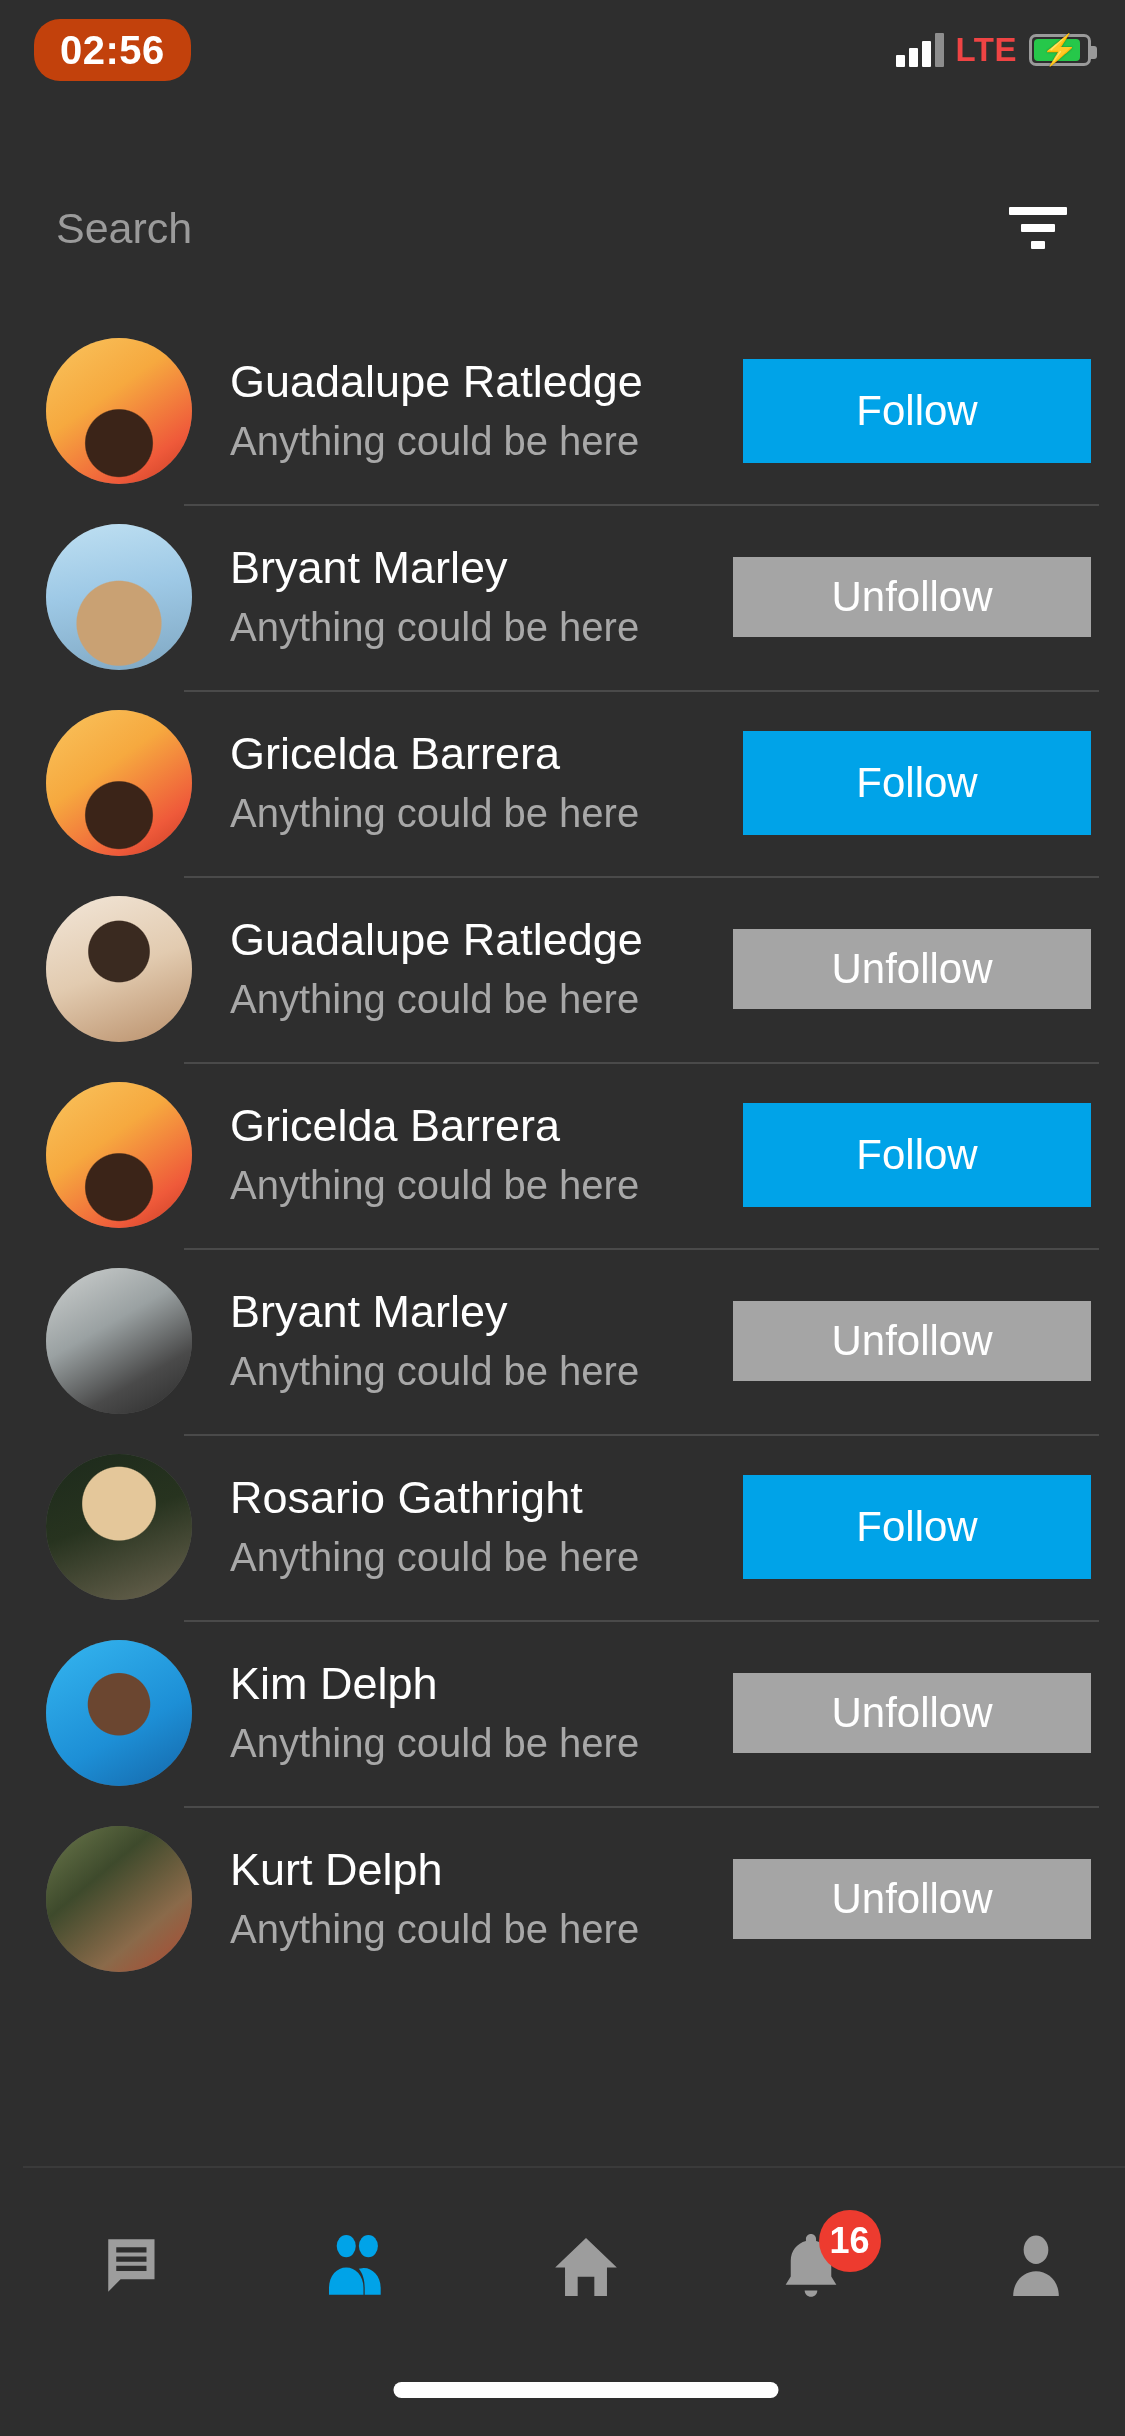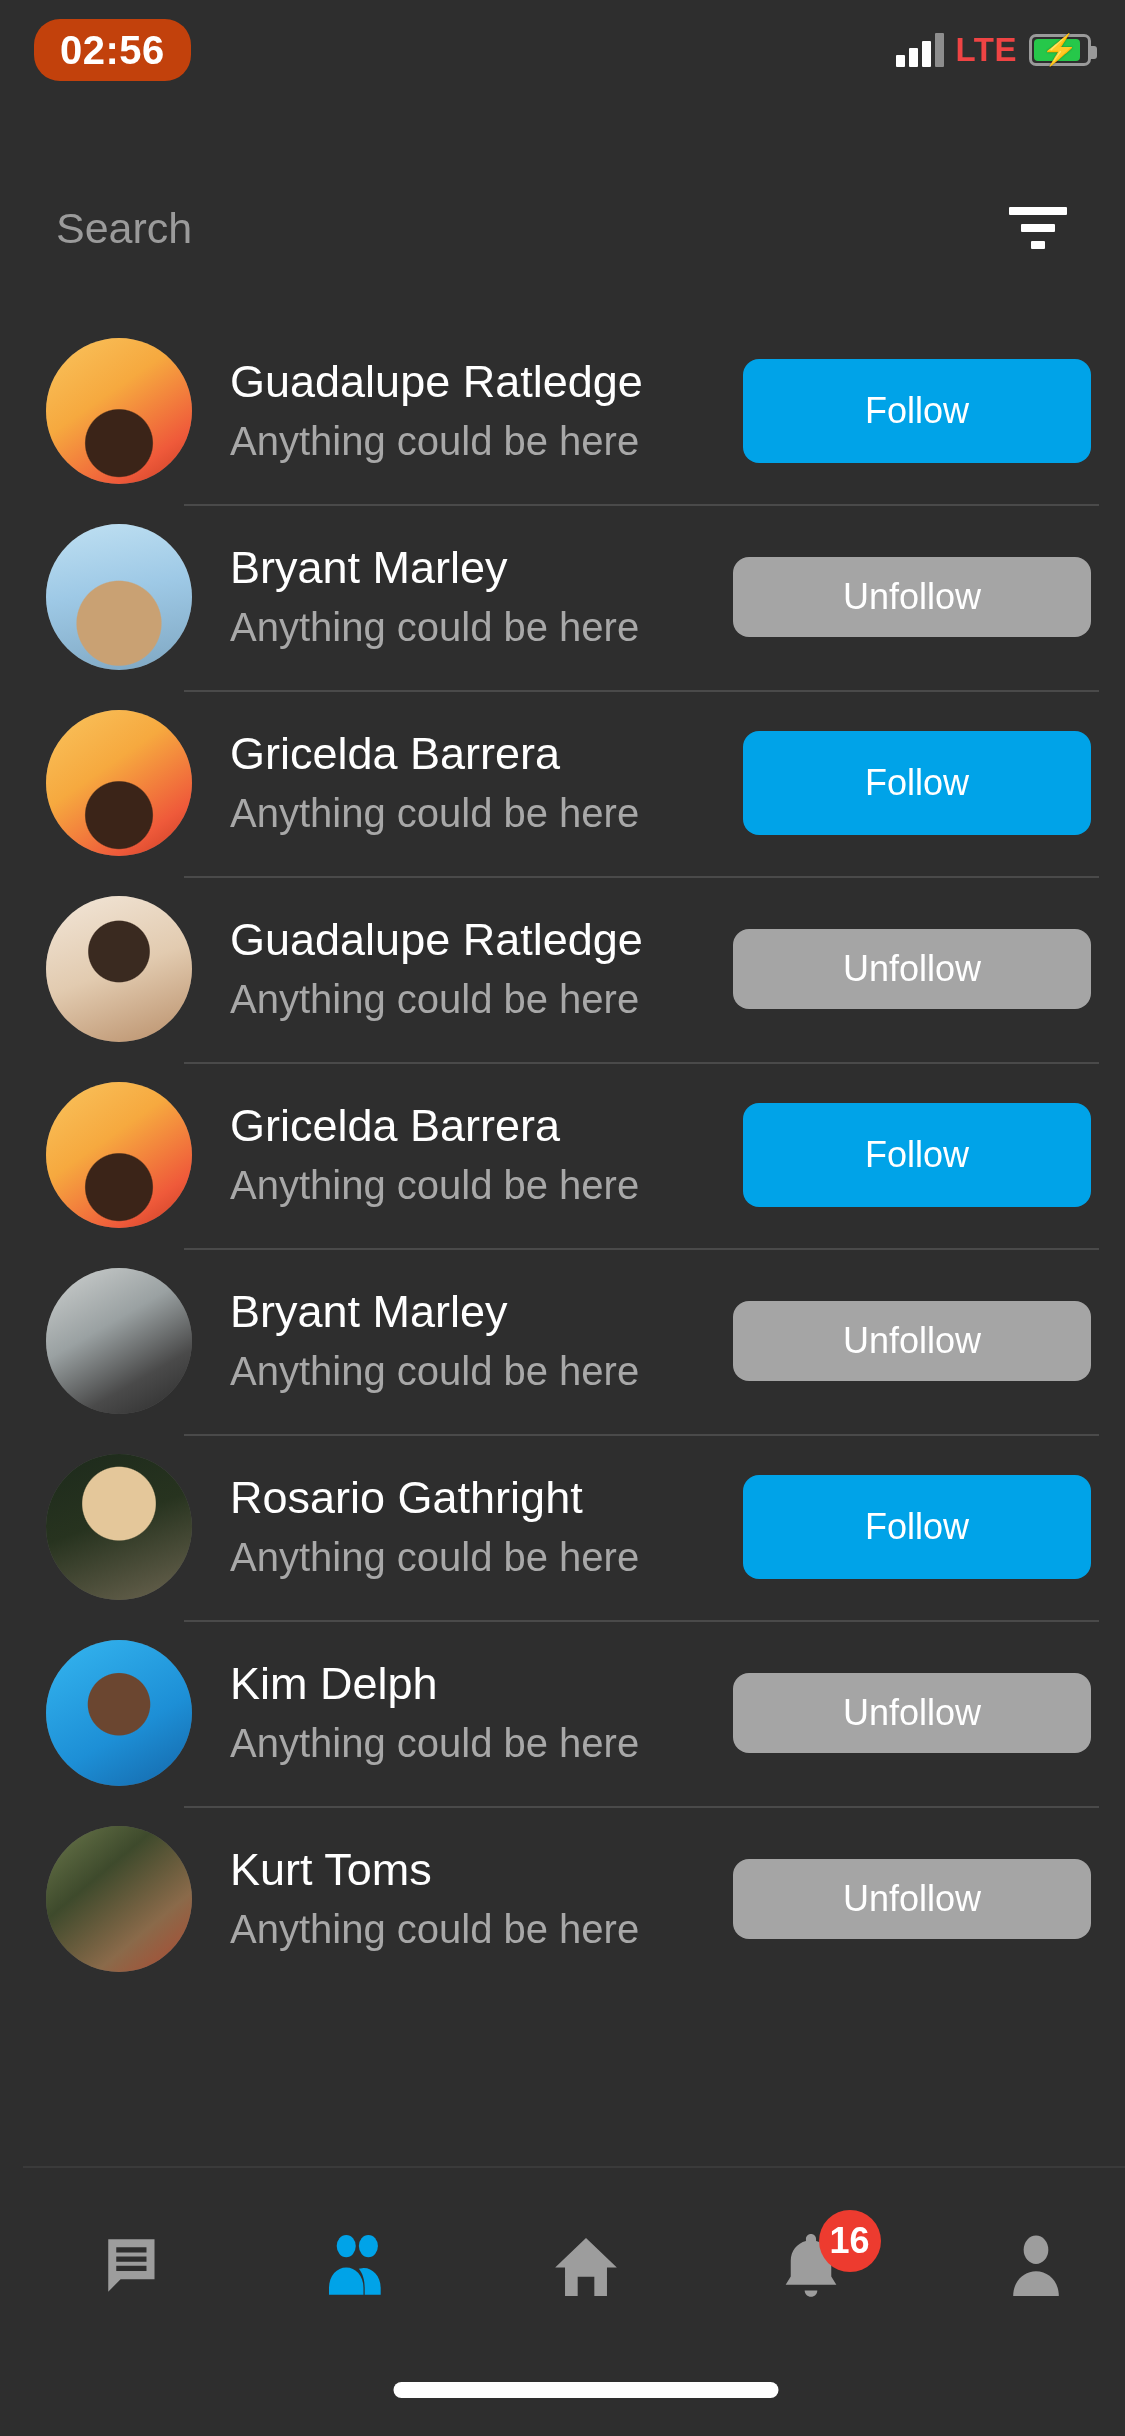--- a/index.html
+++ b/index.html
@@ -73,23 +73,23 @@
   }
   .avatar {
     width:146px; height:146px; border-radius:50%; flex:0 0 146px;
     overflow:hidden; position:relative; background:#555;
   }
   .avatar .av-art{ position:absolute; inset:0; }
   .meta { flex:1; padding-left:38px; min-width:0; }
   .uname { color:#ffffff; font-size:45px; line-height:1.22; white-space:nowrap; }
   .usub  { color:#a8a8a8; font-size:40px; line-height:1.3; margin-top:6px; white-space:nowrap; }
   .act-btn{
-    flex:0 0 auto; border:none; border-radius:16px;
+    flex:0 0 auto; border:none; border-radius:0;
     font-family:"Liberation Sans", sans-serif;
-    font-size:36px; color:#ffffff; cursor:pointer;
+    font-size:42px; color:#ffffff; cursor:pointer;
     display:flex; align-items:center; justify-content:center;
   }
   .act-btn.follow  { background:#00A3E8; width:348px; height:104px; }
   .act-btn.unfollow{ background:#A5A5A5; width:358px; height:80px;margin-left:18px; }
 
   
   .tabbar{
     position:absolute; left:0; bottom:0; width:1125px; height:270px;
     background:#2e2e2e; border-top:2px solid #3a3a3a;
     display:flex; align-items:flex-start; padding-top:44px;margin-left:23px;
@@ -219,21 +219,21 @@
           <div class="uname">Kim Delph</div>
           <div class="usub">Anything could be here</div>
         </div>
         <button class="act-btn unfollow">Unfollow</button>
       </div>
       <div class="row">
         <div class="avatar">
           <div class="av-art" style="background: linear-gradient(140deg, rgb(109, 122, 77) 0%, rgb(62, 74, 44) 35%, rgb(138, 106, 74) 70%, rgb(176, 70, 47) 100%);"></div>
         </div>
         <div class="meta">
-          <div class="uname">Kurt Toms</div>
+          <div class="uname">Kurt Delph</div>
           <div class="usub">Anything could be here</div>
         </div>
         <button class="act-btn unfollow">Unfollow</button>
       </div>
     </div>
 
   <div class="tabbar">
 
     <div class="tab">
       <svg width="74" height="74" viewBox="0 0 24 24">

